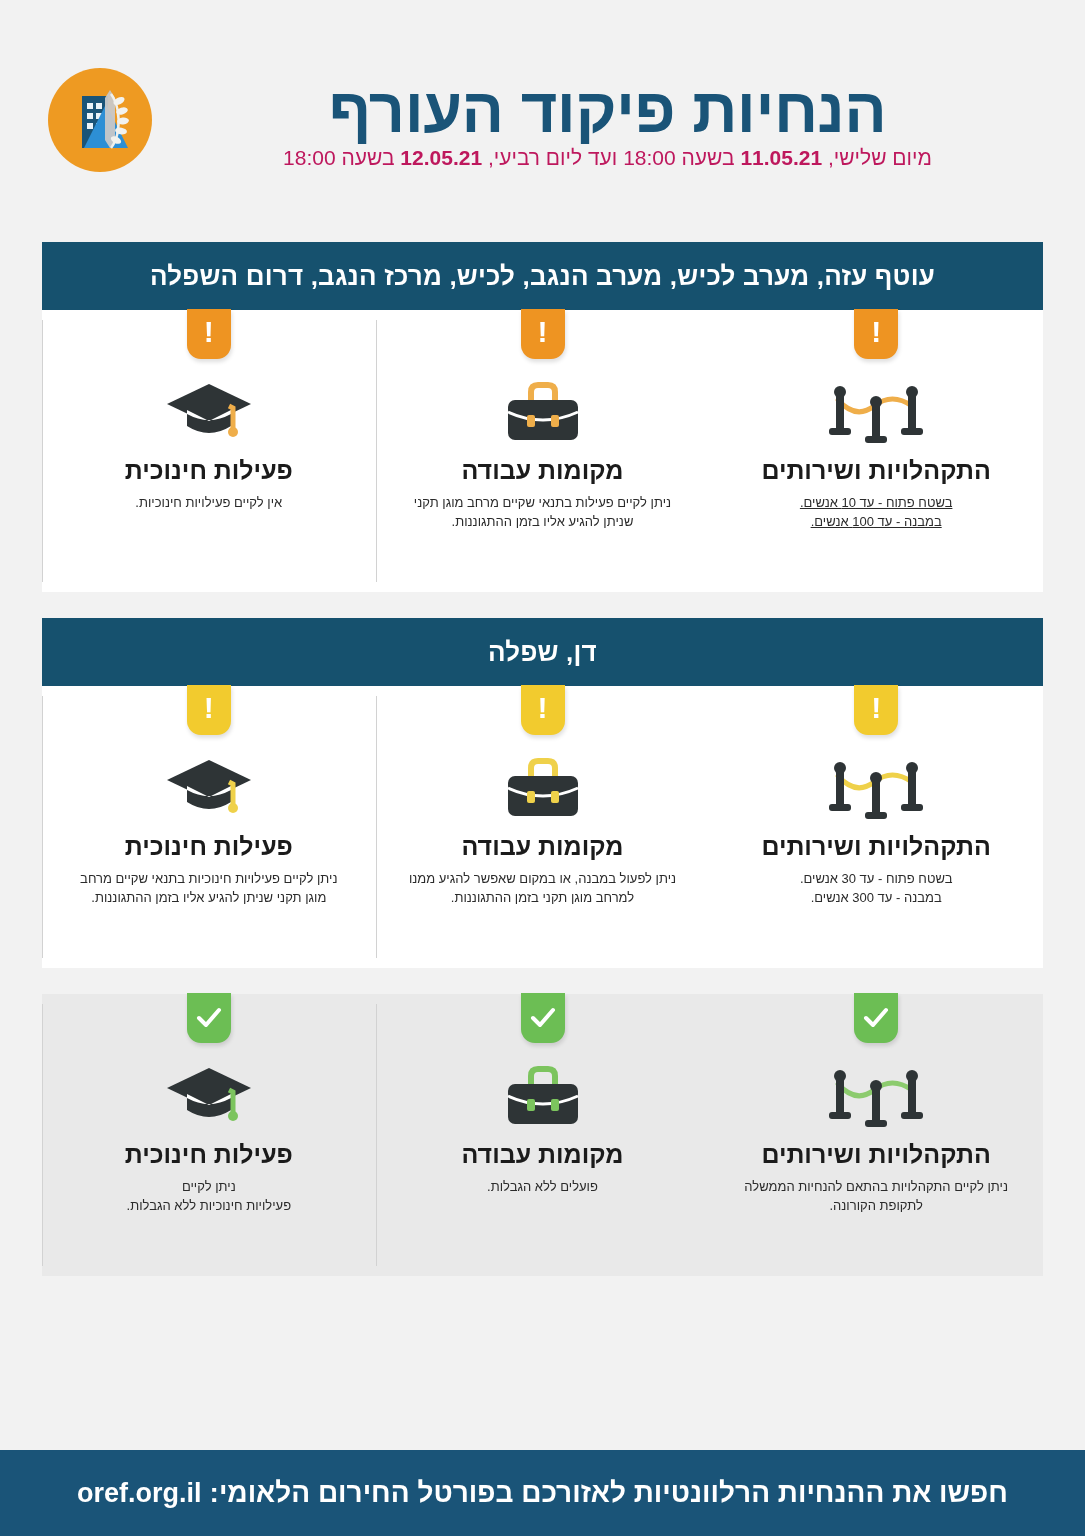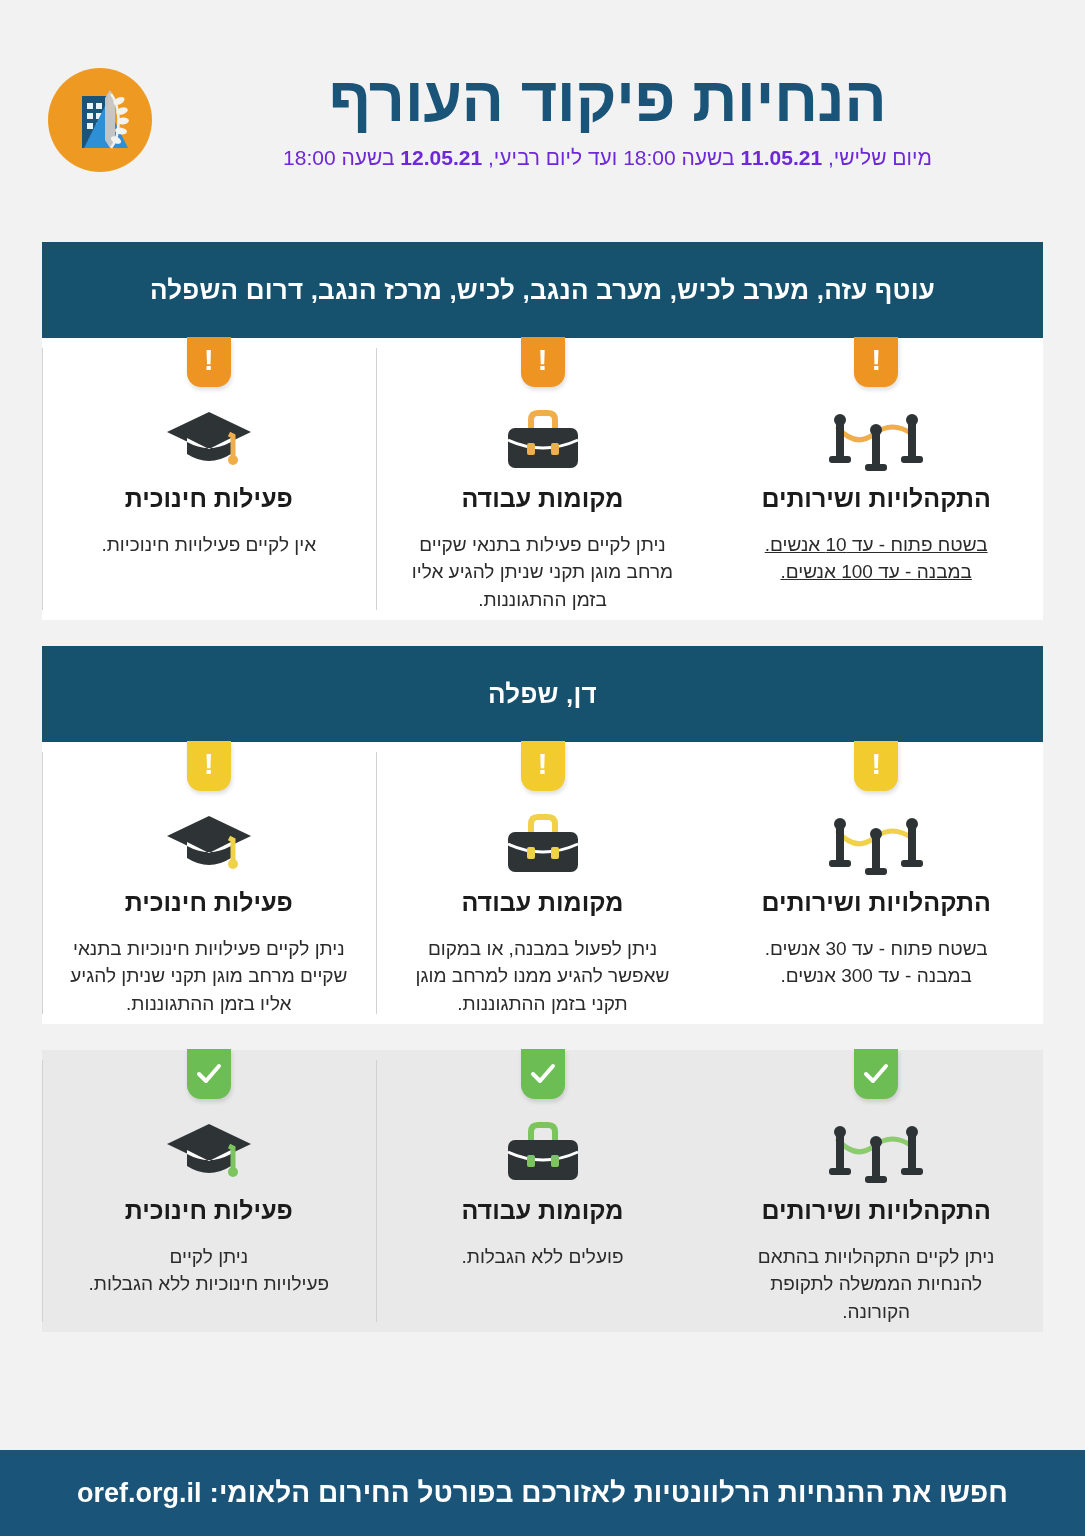--- a/index.html
+++ b/index.html
@@ -31,23 +31,23 @@
     font-size: 63px;
     font-weight: bold;
     color: #1A5478;
     letter-spacing: -0.5px;
     line-height: 1.05;
     text-align: center;
     margin-right: -26px;
   }
   .subtitle {
     font-size: 21px;
-    color: #6d28d9;
+    color: #be185d;
     text-align: center;
-    margin-top: 12px;
+    margin-top: 1px;
     margin-right: -26px;
     line-height: 1.35;
     white-space: nowrap;
   }
   .subtitle b { font-weight: bold; }
 
   
   .logo {
     width: 104px;
     height: 104px;
@@ -66,21 +66,21 @@
   .section.sec2 { margin-top: 26px; }
   .section.sec3 { margin-top: 26px; }
 
   .section-header {
     background: #16516E;
     color: #FFFFFF;
     font-size: 26px;
     font-weight: bold;
     text-align: center;
     padding: 22px 10px;
-    height: 96px;
+    height: 68px;
     display: flex;
     align-items: center;
     justify-content: center;
     letter-spacing: 0.2px;
   }
 
   .cards {
     display: flex;
     background: #FFFFFF;
     height: 282px;
@@ -135,23 +135,23 @@
   .icon-wrap svg { display: block; }
 
   .card-title {
     font-size: 25px;
     font-weight: bold;
     color: #1B1B1B;
     margin-top: 6px;
     line-height: 1.15;
   }
   .card-body {
-    font-size: 19px;
+    font-size: 13px;
     color: #2B2B2B;
-    margin-top: 18px;
+    margin-top: 9px;
     line-height: 1.45;
     padding: 0 10px;
   }
 
   
   .footer {
     position: absolute;
     left: 0;
     right: 0;
     bottom: 0;

